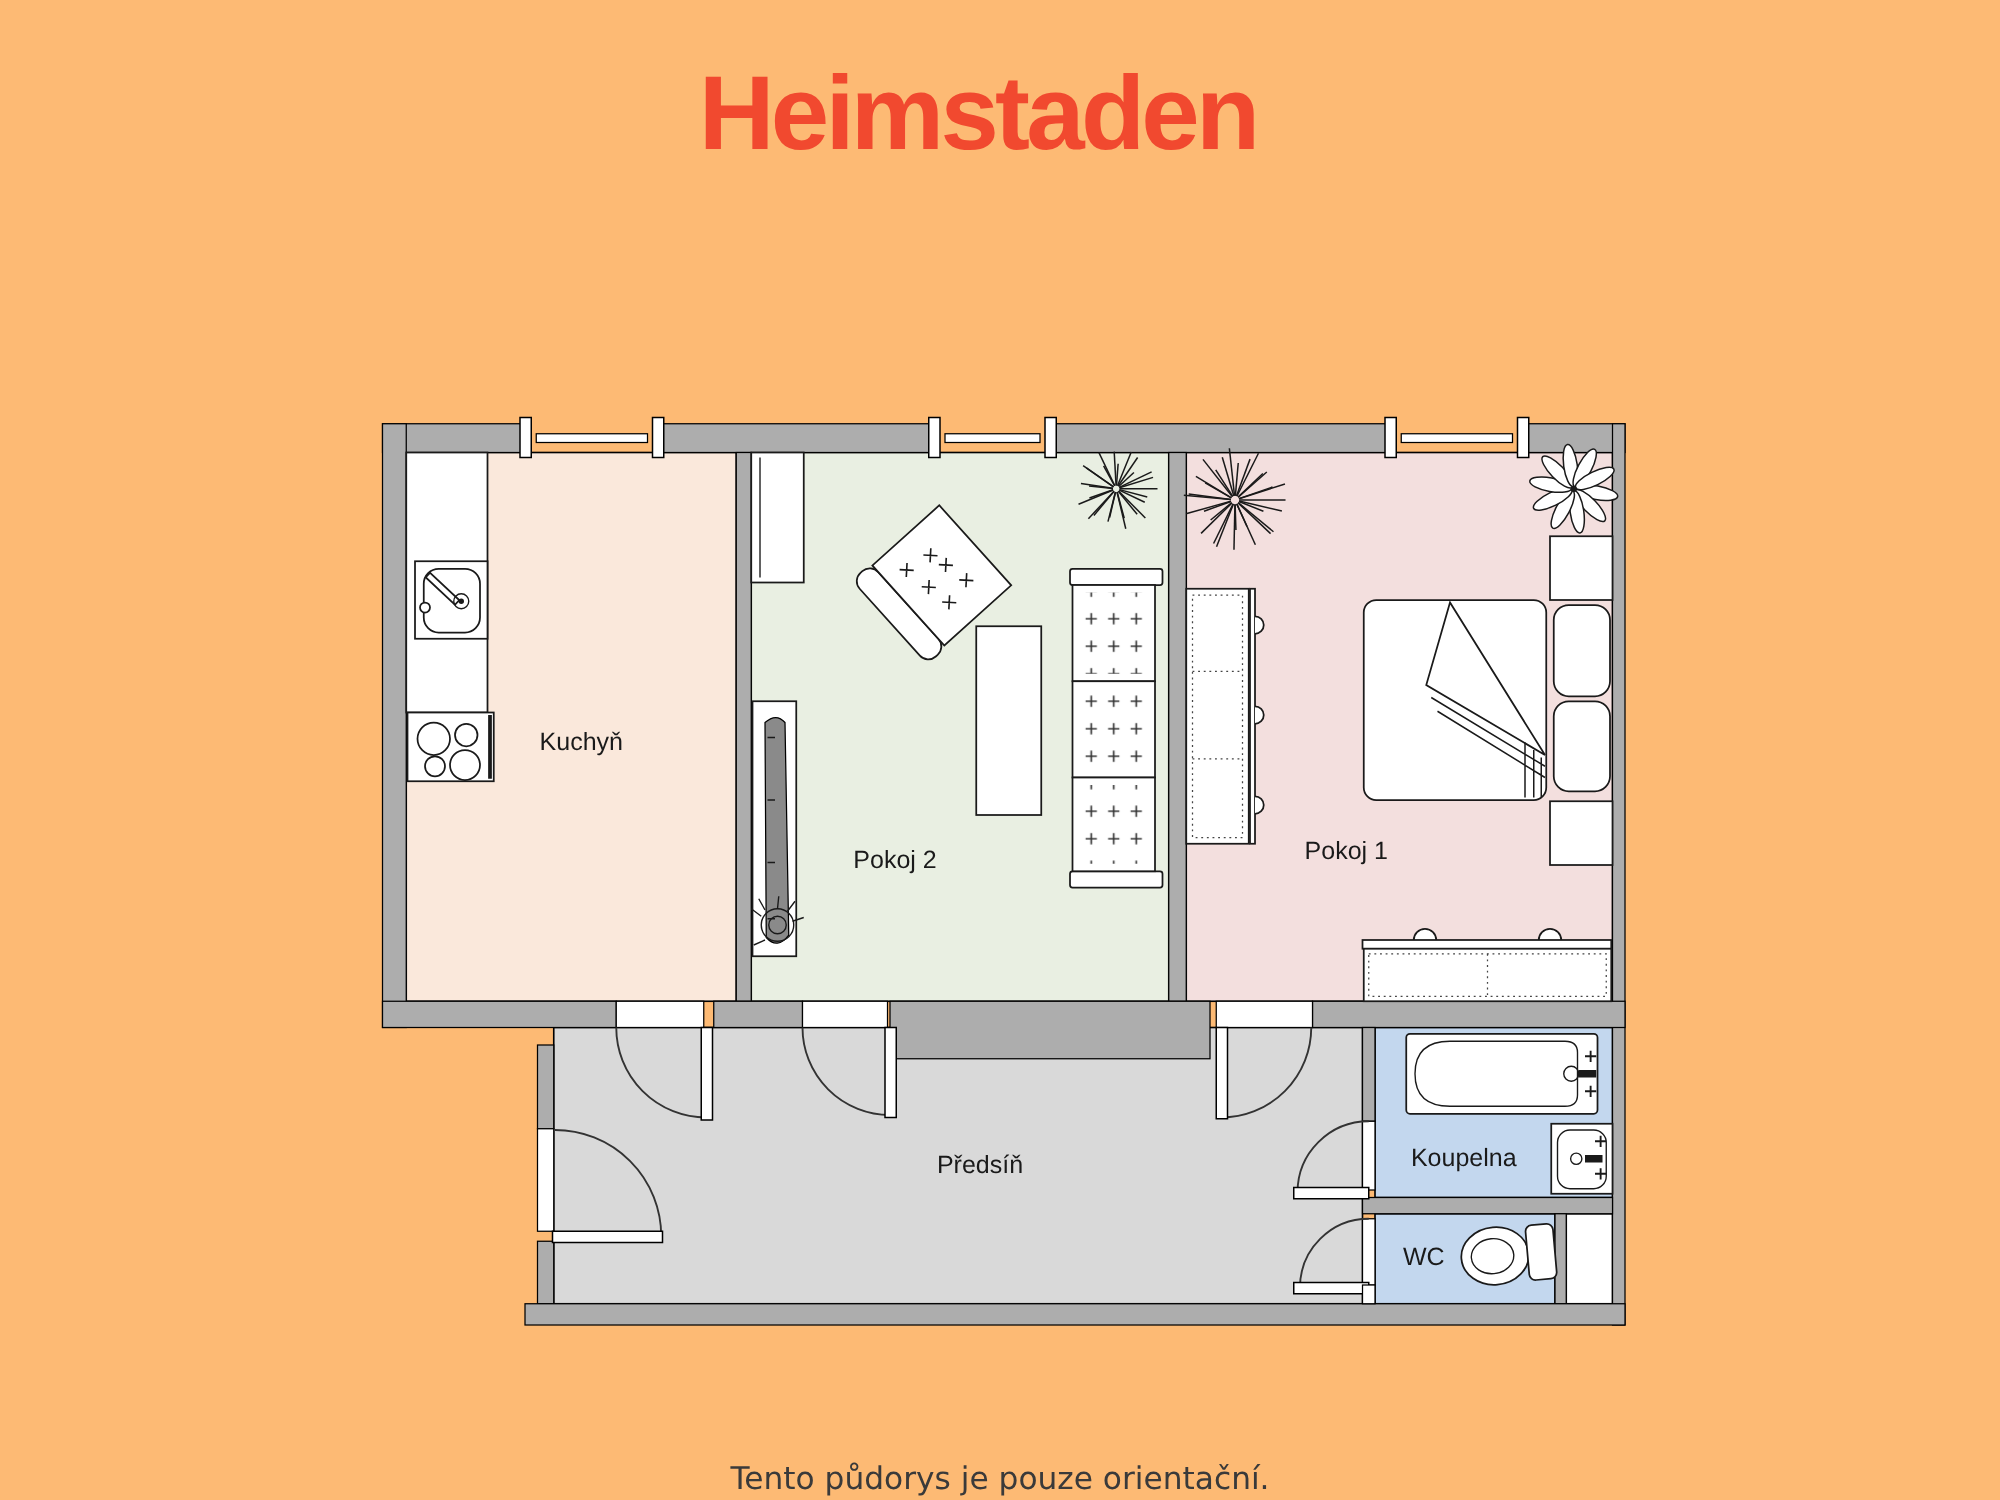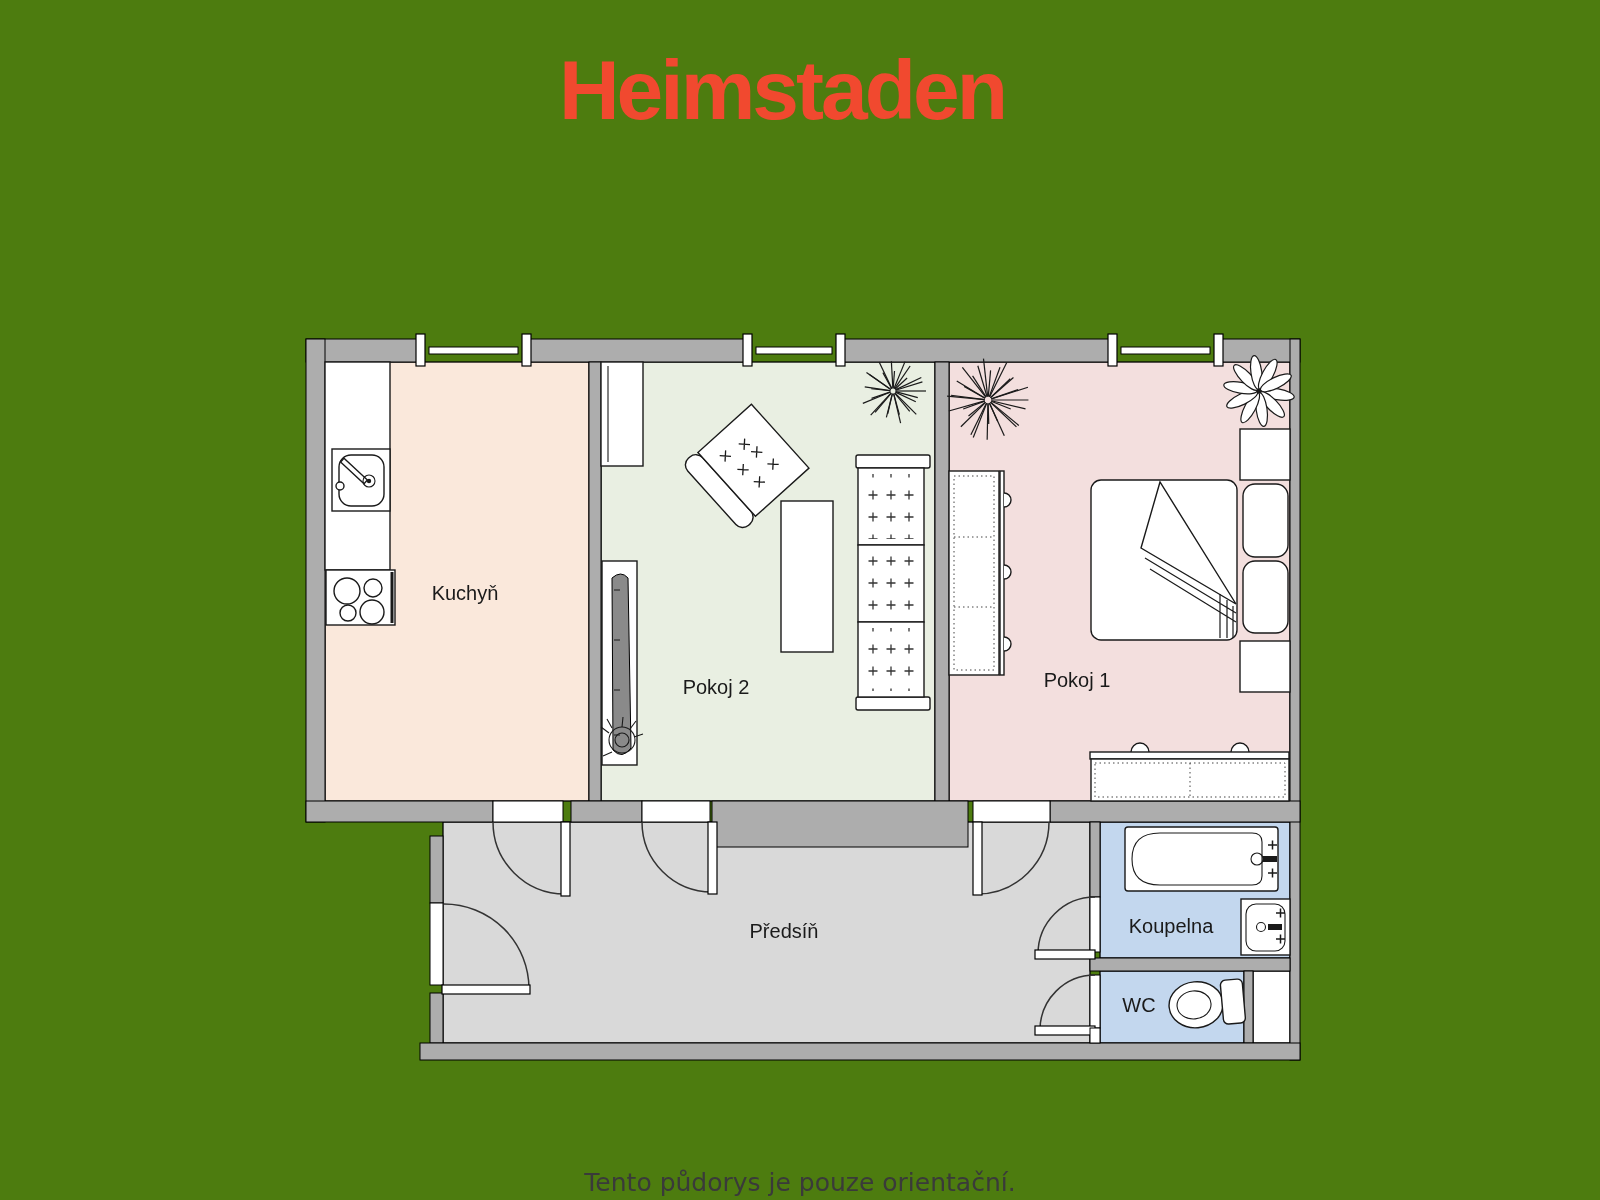--- a/index.html
+++ b/index.html
@@ -1,16 +1,16 @@
 <!DOCTYPE html>
 <html style="--logo: #F1492F; --wall: #ADADAD; --kuchyn: #FAE8DB; --pokoj2: #E9EFE2; --pokoj1: #F3DFDE; --predsin: #D9D9D9; --koupelna: #C3D7EE; --wc: #C3D7EE; --label: #1A1A1A; --caption: #3A3A3A;"><head>
 <meta charset="utf-8">
 <style>
   html,body{margin:0;padding:0;background:#fff;}
-  .page{position:relative;width:1600px;height:1200px;background:#4d7c0f;overflow:hidden;
+  .page{position:relative;width:1600px;height:1200px;background:#fdba74;overflow:hidden;
         font-family:"Liberation Sans",sans-serif;}
   svg{position:absolute;left:0;top:0;}
   .logo{font-family:"Liberation Sans",sans-serif;font-weight:bold;font-size:84px;
         letter-spacing:-3px;fill:var(--logo);}
   .caption{font-family:"DejaVu Sans",sans-serif;font-size:25px;fill:var(--caption);}
   .room-label{font-family:"Liberation Sans",sans-serif;font-size:20px;fill:var(--label);}
   .wall-g rect{fill:var(--wall);stroke:#000;stroke-width:1;}
   .floor{stroke:#000;stroke-width:1.3;}
   .floor-kuchyn{fill:var(--kuchyn);}
   .floor-pokoj2{fill:var(--pokoj2);}

